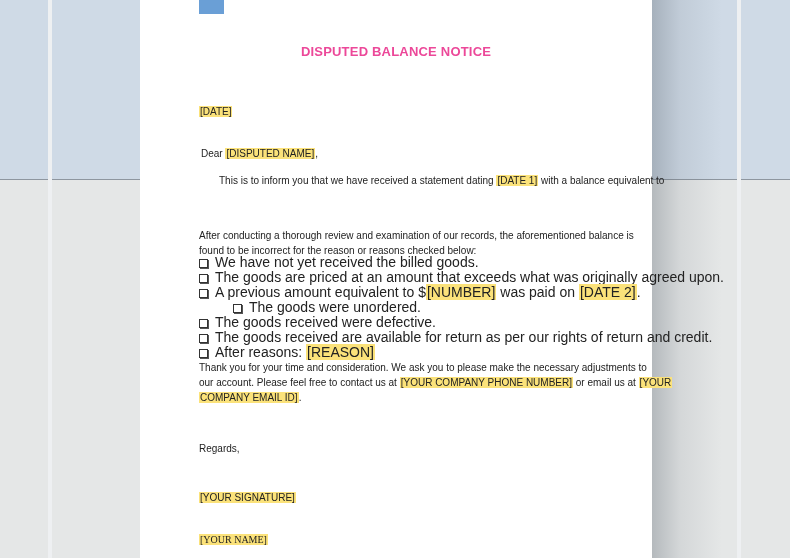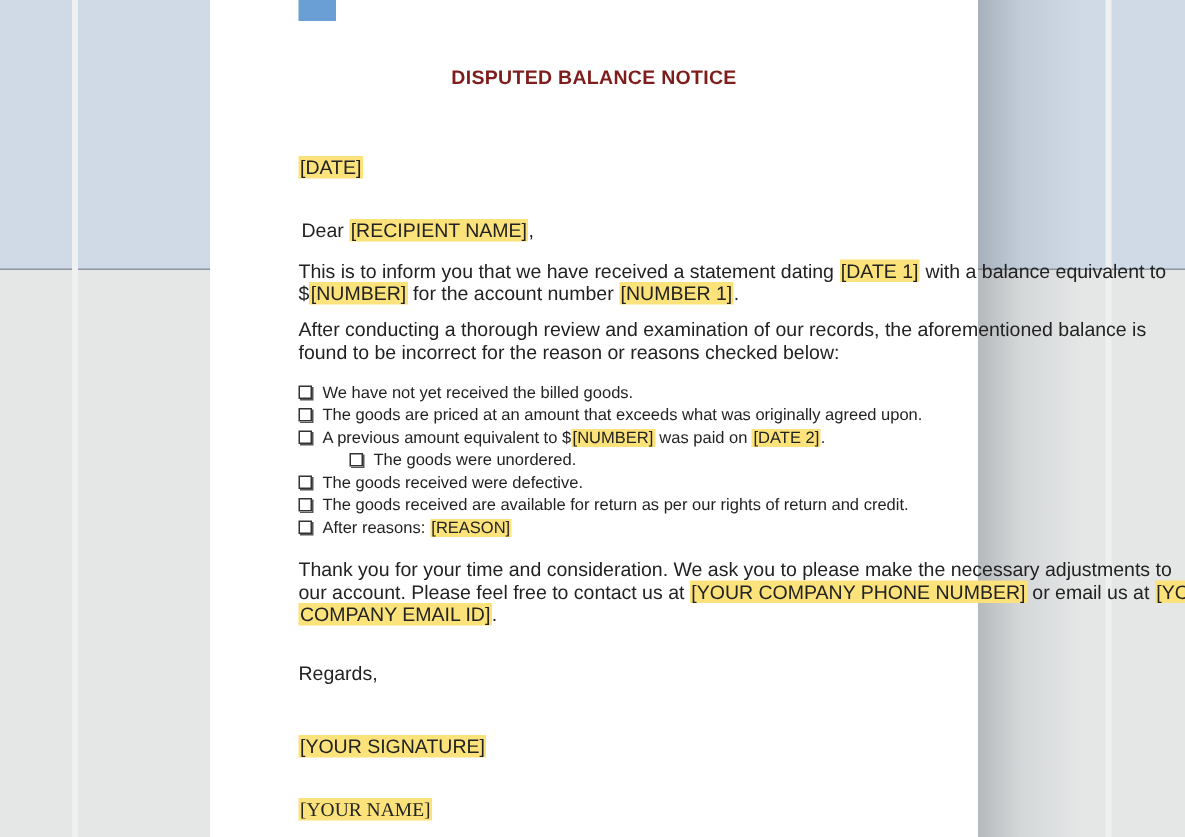--- a/index.html
+++ b/index.html
@@ -24,28 +24,28 @@
     .page {
       position:absolute; left:140px; top:0; width:512px; height:558px;
       background:#ffffff;
     }
     .logo-block {
       position:absolute; left:59px; top:0; width:25px; height:14px;
       background:#6a9fd6;
     }
     .title {
       position:absolute; left:0; top:44px; width:512px; text-align:center;
-      font-size:13px; font-weight:bold; color:#7f1d1d; letter-spacing:0.2px;
+      font-size:13px; font-weight:bold; color:#ec4899; letter-spacing:0.2px;
     }
     .txt {
-      position:absolute; left:59px; font-size:13px; color:#222; line-height:15px;
+      position:absolute; left:59px; font-size:10px; color:#222; line-height:15px;
       white-space:nowrap;
     }
     .hl { background:#fbe27a; padding:0 1px; }
-    .cb-row { position:absolute; left:59px; font-size:11px; color:#222; white-space:nowrap; height:15px; line-height:15px; }
+    .cb-row { position:absolute; left:59px; font-size:14px; color:#222; white-space:nowrap; height:15px; line-height:15px; }
     .cb {
       display:inline-block; width:7px; height:7px; border:1.2px solid #333;
       vertical-align:-1px; margin-right:7px; box-shadow:1px 1px 0 #555;
     }
   </style>
 </head>
 <body>
 
 <div class="bg-top"></div>
 <div class="bg-divider" style="left:48px;"></div>
@@ -55,29 +55,28 @@
 <div class="page">
   <div class="logo-block"></div>
 
   <div class="title">DISPUTED BALANCE NOTICE</div>
 
   <div class="txt" style="top:104px;">
     <span class="hl">[DATE]</span>
   </div>
 
   <div class="txt" style="top:146px; left:61px;">
-    <span>Dear </span><span class="hl">[RECIPIENT NAME]</span><span>,</span>
+    <span>Dear </span><span class="hl">[DISPUTED NAME]</span><span>,</span>
   </div>
 
-  <div class="txt" style="top:173px;">
+  <div class="txt" style="top:173px;margin-left:20px;">
     <div><span>This is to inform you that we have received a statement dating </span><span class="hl">[DATE 1]</span><span> with a balance equivalent to</span></div>
-    <div><span>$</span><span class="hl">[NUMBER]</span><span> for the account number </span><span class="hl">[NUMBER 1]</span><span>.</span></div>
   </div>
 
-  <div class="txt" style="top:212px;">
+  <div class="txt" style="top:228px;">
     <div>After conducting a thorough review and examination of our records, the aforementioned balance is</div>
     <div>found to be incorrect for the reason or reasons checked below:</div>
   </div>
 
   <div class="cb-row" style="top:255px;">
     <span class="cb"></span><span>We have not yet received the billed goods.</span>
   </div>
   <div class="cb-row" style="top:270px;">
     <span class="cb"></span><span>The goods are priced at an amount that exceeds what was originally agreed upon.</span>
   </div>
@@ -90,21 +89,21 @@
   <div class="cb-row" style="top:315px;">
     <span class="cb"></span><span>The goods received were defective.</span>
   </div>
   <div class="cb-row" style="top:330px;">
     <span class="cb"></span><span>The goods received are available for return as per our rights of return and credit.</span>
   </div>
   <div class="cb-row" style="top:345px;">
     <span class="cb"></span><span>After reasons: </span><span class="hl">[REASON]</span>
   </div>
 
-  <div class="txt" style="top:372px;">
+  <div class="txt" style="top:360px;">
     <div>Thank you for your time and consideration. We ask you to please make the necessary adjustments to</div>
     <div><span>our account. Please feel free to contact us at </span><span class="hl">[YOUR COMPANY PHONE NUMBER]</span><span> or email us at </span><span class="hl">[YOUR</span></div>
     <div><span class="hl">COMPANY EMAIL ID]</span><span>.</span></div>
   </div>
 
   <div class="txt" style="top:441px;">Regards,</div>
 
   <div class="txt" style="top:490px;">
     <span class="hl">[YOUR SIGNATURE]</span>
   </div>

